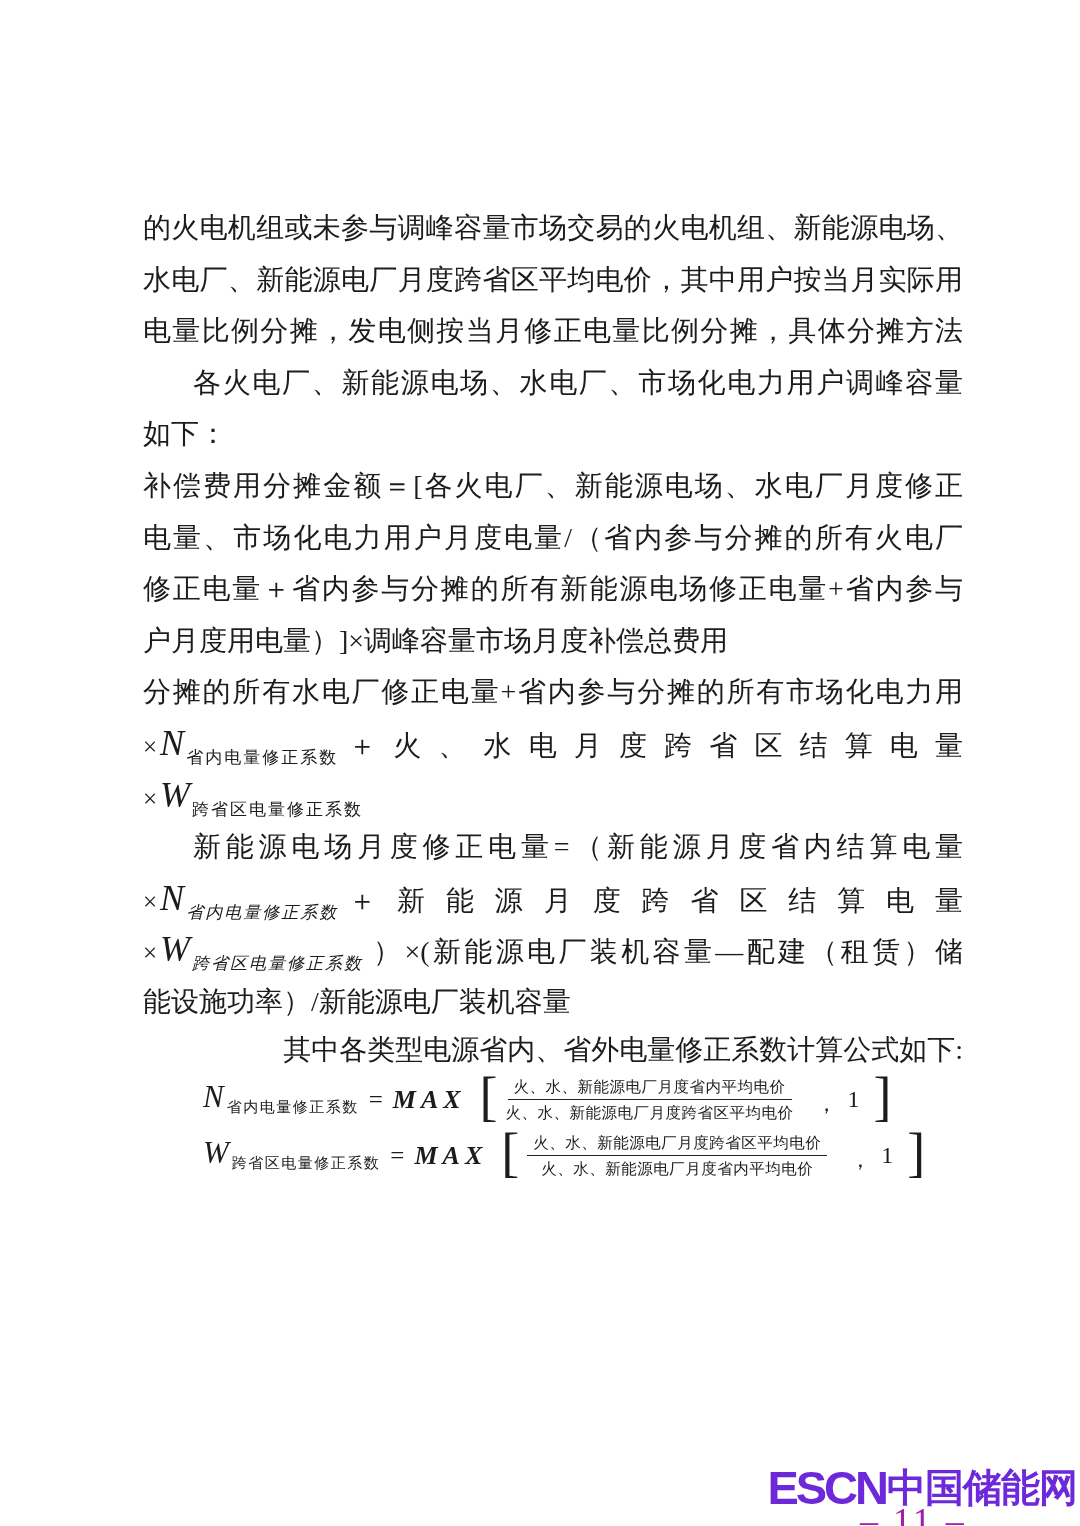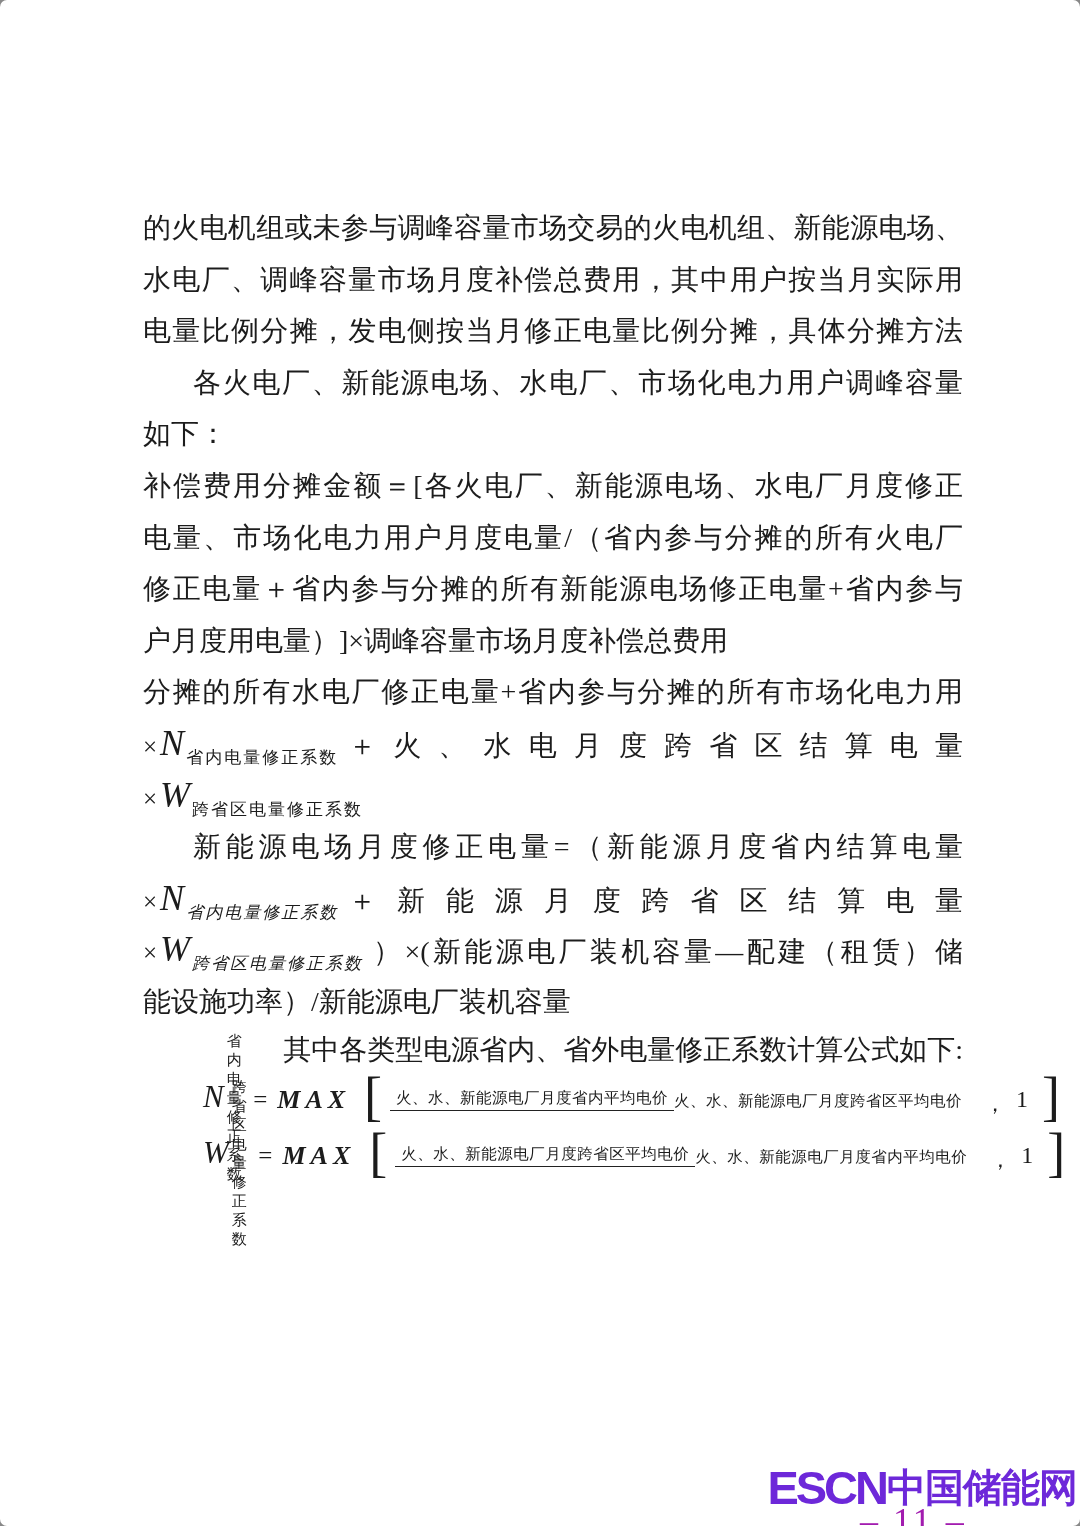--- a/index.html
+++ b/index.html
@@ -4,21 +4,20 @@
 <style>
   html,body { margin:0; padding:0; background:#888; }
   .page {
     position:relative;
     width:1080px; height:1526px;
     margin:0 auto;
     background:#ffffff;
     overflow:hidden;
     font-family:"Liberation Serif","DejaVu Serif",serif;
     color:#1c1c1c;
-    border-radius:7px;
   }
   .body {
     position:absolute;
     left:143px; top:202px;
     width:820px;
   }
   .bl {
     height:51.6px; line-height:51.6px;
     font-size:28px;
     white-space:nowrap;
@@ -36,21 +35,21 @@
   .itsub { font-style:italic; }
   .stretch { flex:1; display:block; text-align:justify; text-align-last:justify; margin-left:4px; }
 
   
   .formula { display:flex; align-items:center; height:56px; margin-left:60px; }
   .fvar { font-style:italic; font-size:31px; position:relative; top:-3px; }
   .fsub { font-size:15px; letter-spacing:1.5px; position:relative; top:8px; margin:0 6px 0 3px; }
   .feq  { font-size:25px; margin:0 10px 0 4px; }
   .fmax { font-style:italic; font-weight:700; font-size:26px; letter-spacing:5px; margin-right:14px; }
   .fbr  { font-size:54px; font-weight:300; line-height:1; position:relative; top:-3px; }
-  .frac { display:flex; flex-direction:row; align-items:center; font-size:15.5px; line-height:1.25; margin:16px 8px; }
+  .frac { display:flex; flex-direction:column; align-items:center; font-size:15.5px; line-height:1.25; margin:16px 8px; }
   .fnum { padding:0 6px 3px; border-bottom:1.6px solid #222; letter-spacing:0.5px; white-space:nowrap; }
   .fden { padding-top:3px; letter-spacing:0.5px; white-space:nowrap; }
   .fcomma { font-size:22px; margin-left:14px; position:relative; top:4px; }
   .fone { font-size:24px; margin:0 14px 0 10px; }
 
   
   .pageno {
     position:absolute; top:1500px; left:860px;
     font-size:36px; letter-spacing:3px; color:#a21caf;
   }
@@ -68,21 +67,21 @@
     font-weight:bold; font-size:39px; margin-left:1px; letter-spacing:-1px;
   }
 </style>
 </head>
 <body>
 
 <div class="page">
   <div class="body">
 
     <div class="bl j">的火电机组或未参与调峰容量市场交易的火电机组、新能源电场、</div>
-    <div class="bl j">水电厂、调峰容量市场月度补偿总费用，其中用户按当月实际用</div>
+    <div class="bl j">水电厂、新能源电厂月度跨省区平均电价，其中用户按当月实际用</div>
     <div class="bl j">电量比例分摊，发电侧按当月修正电量比例分摊，具体分摊方法</div>
     <div class="bl j ind">各火电厂、新能源电场、水电厂、市场化电力用户调峰容量</div>
 
     <div class="bl">如下：</div>
     <div class="bl j">补偿费用分摊金额＝[各火电厂、新能源电场、水电厂月度修正</div>
     <div class="bl j">电量、市场化电力用户月度电量/（省内参与分摊的所有火电厂</div>
     <div class="bl j">修正电量＋省内参与分摊的所有新能源电场修正电量+省内参与</div>
     <div class="bl">户月度用电量）]×调峰容量市场月度补偿总费用</div>
     <div class="bl j">分摊的所有水电厂修正电量+省内参与分摊的所有市场化电力用</div>
 

